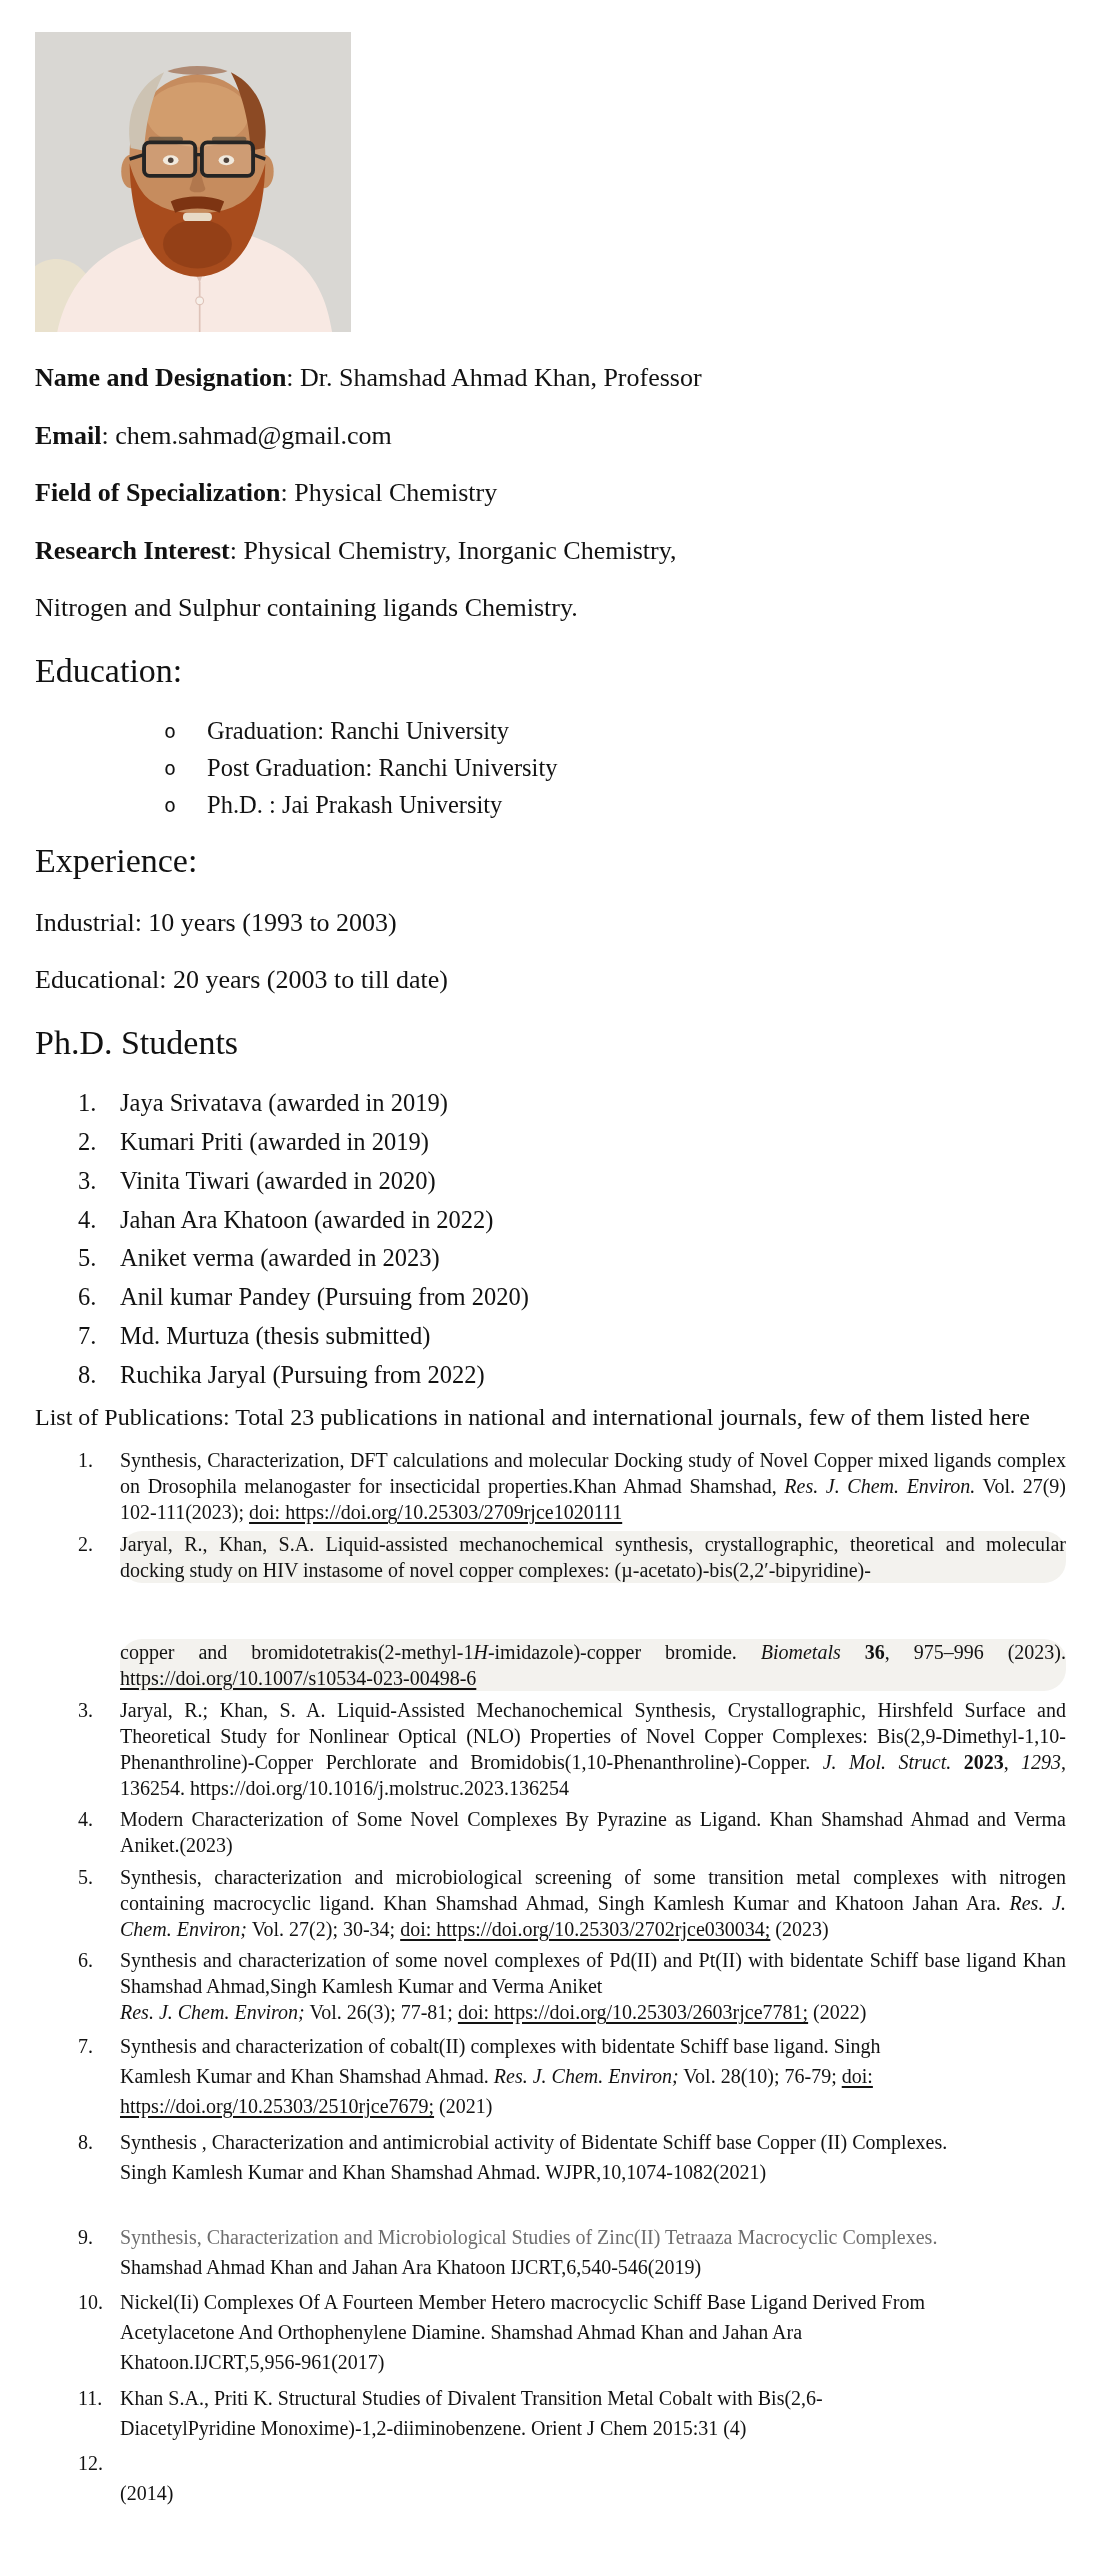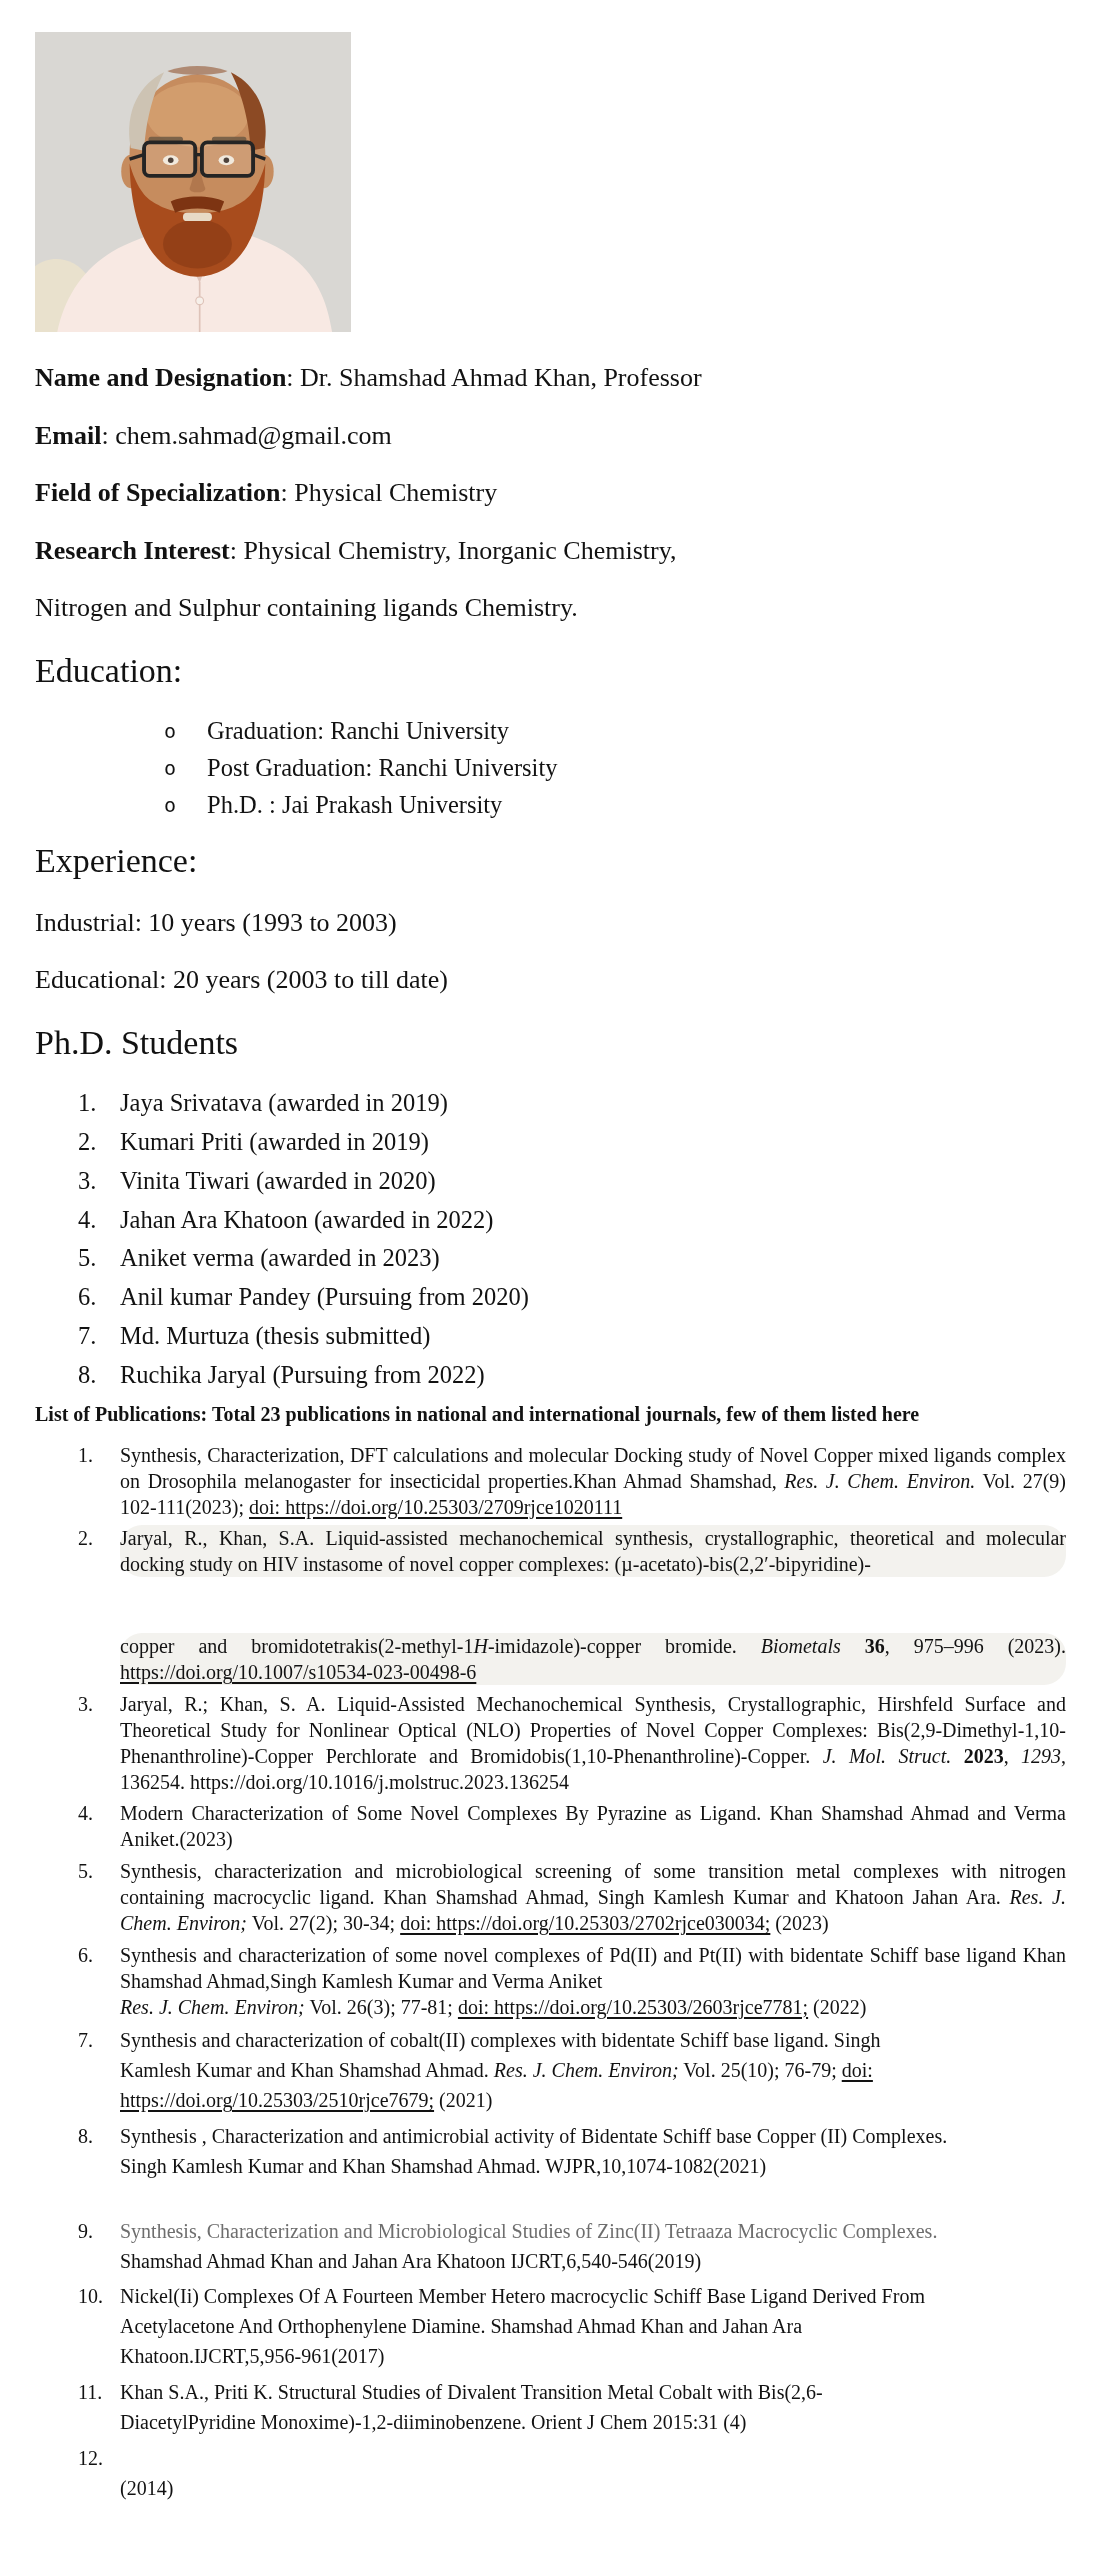--- a/index.html
+++ b/index.html
@@ -13,21 +13,21 @@
   .photo svg{display:block;width:100%;height:100%;}
   .info{font-size:26px;line-height:1.1;margin:0 0 29px 0;}
   .info b{font-weight:bold;font-family:Liberation Serif, serif;}
   .section-heading{font-size:34px;font-weight:normal;line-height:1.1;margin:0 0 29px 0;}
   .edu-list{margin:0 0 23.4px 0;}
   .edu-row{display:flex;margin:0 0 10.6px 129px;font-size:24.5px;line-height:1.08;}
   .edu-bullet{width:43px;flex:none;font-family:"DejaVu Sans Mono","Liberation Mono",monospace;font-size:20px;padding-top:2.2px;}
   .phd-list{margin:0 0 9px 0;}
   .num-row{display:flex;margin:0 0 12.3px 43px;font-size:24.5px;line-height:1.08;}
   .num{width:42px;flex:none;}
-  .pub-heading{font-size:20px;font-weight:bold;line-height:1.45;margin:0 0 12.3px 0;max-width:1032px;}
+  .pub-heading{font-size:24px;font-weight:normal;line-height:1.45;margin:0 0 12.3px 0;max-width:1032px;}
   .pub-list{margin:0;}
   .pub-row{display:flex;margin:0 0 5.6px 43px;font-size:20px;}
   .pub-num{width:42px;flex:none;line-height:1.3;}
   .pub-body{flex:1;min-width:0;}
   .pub-part{line-height:1.3;}
   .pub-body.justify .pub-part{text-align:justify;}
   .pub-row.loose .pub-part,.pub-row.loose .pub-num{line-height:1.5;}
   .pub-part.hl{background:var(--hl,#f3f2ef);border-radius:22px;}
   .it{font-style:italic;}
   .bd{font-weight:bold;}
@@ -176,21 +176,21 @@
       </div>
       <div class="pub-row">
         <span class="pub-num">6.</span>
         <div class="pub-body justify">
           <div class="pub-part"><span>Synthesis and characterization of some novel complexes of Pd(II) and Pt(II) with bidentate Schiff base ligand Khan Shamshad Ahmad,Singh Kamlesh Kumar and Verma Aniket</span><br><span class="it ">Res. J. Chem. Environ;</span><span> Vol. 26(3); 77-81; </span><span class="ul ">doi: https://doi.org/10.25303/2603rjce7781;</span><span> (2022)</span></div>
         </div>
       </div>
       <div class="pub-row loose">
         <span class="pub-num">7.</span>
         <div class="pub-body ">
-          <div class="pub-part"><span>Synthesis and characterization of cobalt(II) complexes with bidentate Schiff base ligand. Singh</span><br><span>Kamlesh Kumar and Khan Shamshad Ahmad. </span><span class="it ">Res. J. Chem. Environ;</span><span> Vol. 25(10); 76-79; </span><span class="ul ">doi:</span><br><span class="ul ">https://doi.org/10.25303/2510rjce7679;</span><span> (2021)</span></div>
+          <div class="pub-part"><span>Synthesis and characterization of cobalt(II) complexes with bidentate Schiff base ligand. Singh</span><br><span>Kamlesh Kumar and Khan Shamshad Ahmad. </span><span class="it ">Res. J. Chem. Environ;</span><span> Vol. 28(10); 76-79; </span><span class="ul ">doi:</span><br><span class="ul ">https://doi.org/10.25303/2510rjce7679;</span><span> (2021)</span></div>
         </div>
       </div>
       <div class="pub-row loose">
         <span class="pub-num">8.</span>
         <div class="pub-body ">
           <div class="pub-part"><span>Synthesis , Characterization and antimicrobial activity of Bidentate Schiff base Copper (II) Complexes.</span><br><span>Singh Kamlesh Kumar and Khan Shamshad Ahmad. WJPR,10,1074-1082(2021)</span></div>
         </div>
       </div>
       <div class="pub-row loose" style="margin-top: 35px;">
         <span class="pub-num">9.</span>

